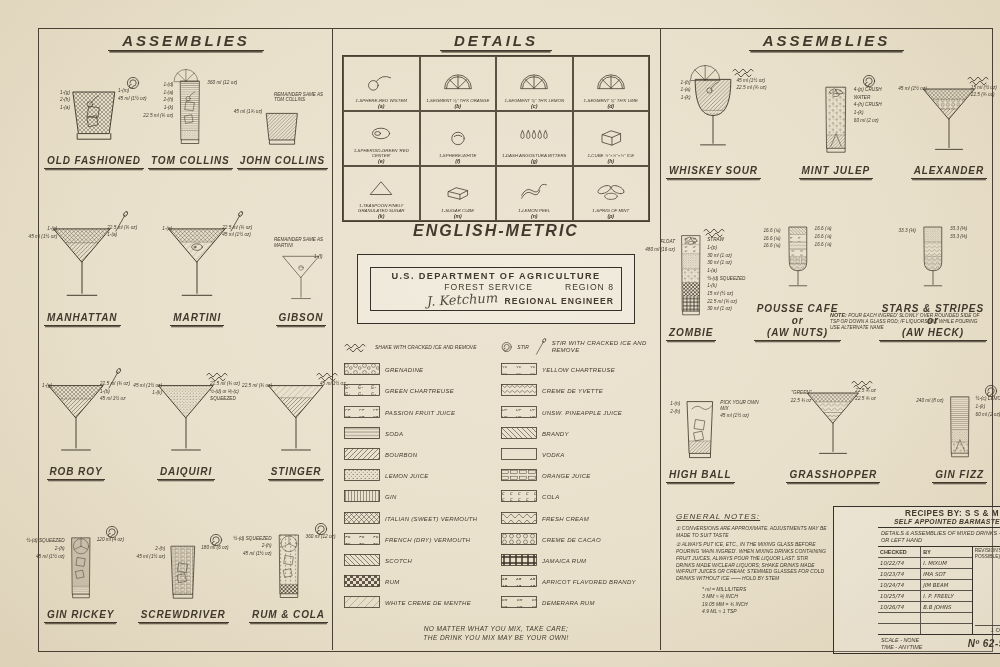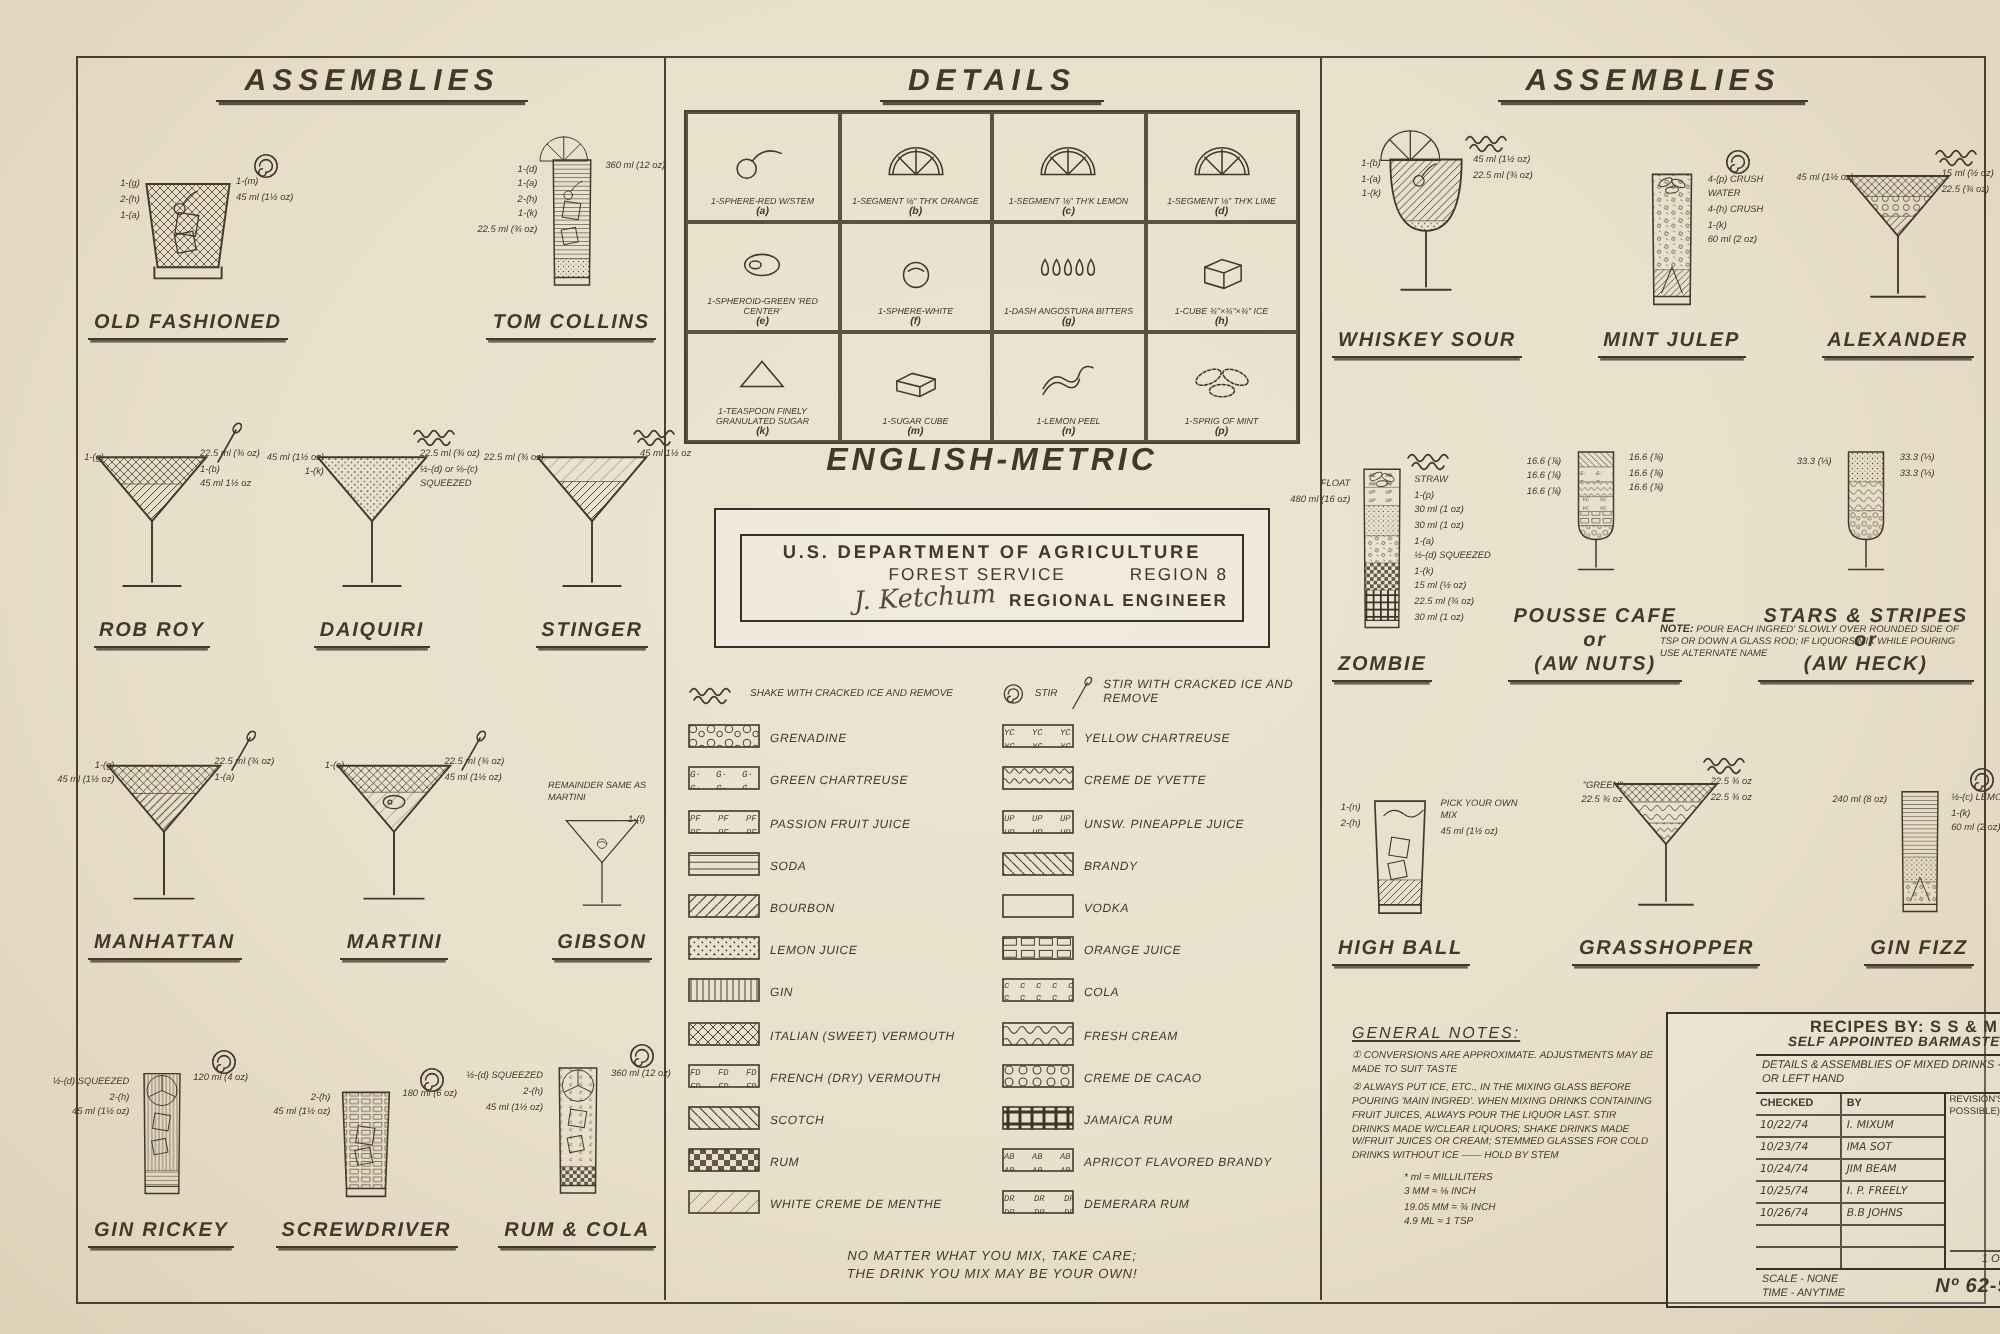--- a/index.html
+++ b/index.html
@@ -230,20 +230,112 @@
                 <div>1-(d)</div>
                 <div>1-(a)</div>
                 <div>2-(h)</div>
                 <div>1-(k)</div>
                 <div>22.5 ml (¾ oz)</div>
               </div><div class="lcol r" style="top: 6%;">
                 <div>360 ml (12 oz)</div>
               </div></div>
             <div class="drink-name">TOM COLLINS</div>
           </div>
+          <div class="drink">
+            <div class="drink-note">REMAINDER SAME AS TOM COLLINS</div>
+            <div class="glass-wrap" style="width: 56px;"><svg width="56.0" height="43.4" viewBox="0 0 80 62" style="overflow:visible">
+                <defs>
+                  <clipPath id="c3">
+                    <path d="M18,12 L62,12 L58,50 L22,50 Z"></path>
+                  </clipPath>
+                </defs>
+                <rect x="18" y="12" width="44" height="38" fill="url(#hatch)" clip-path="url(#c3)"></rect>
+                <path d="M18,12 L62,12 L58,50 L22,50 Z" class="ln"></path>
+                <path d="M22,50 L22,56 L58,56 L58,50" class="ln"></path>
+              </svg><div class="lcol l" style="top: 8%;">
+                <div>45 ml (1¾ oz)</div>
+              </div><div class="lcol r" style="top: 6%;"></div></div>
+            <div class="drink-name">JOHN COLLINS</div>
+          </div>
+        </div>
+        <div class="drow">
+          <div class="drink">
+            <div class="glass-wrap" style="width: 66px;"><svg width="66.0" height="85.8" viewBox="0 0 80 104" style="overflow:visible">
+                <defs>
+                  <clipPath id="c4">
+                    <path d="M6,12 L74,12 L40,52 Z"></path>
+                  </clipPath>
+                </defs>
+                <rect x="6" y="12" width="68" height="16.8" fill="url(#xhatch)" clip-path="url(#c4)"></rect>
+                <path d="M6,28.8 L74,28.8" class="lns" clip-path="url(#c4)"></path>
+                <rect x="6" y="28.8" width="68" height="23.2" fill="url(#hatch)" clip-path="url(#c4)"></rect>
+                <path d="M6,12 L74,12 L40,52 Z" class="ln"></path>
+                <path d="M40,52 L40,90 M22,92.5 L58,92.5" class="ln"></path>
+              </svg><div class="lcol l" style="top: 8%;">
+                <div>1-(g)</div>
+                <div>45 ml (1½ oz)</div>
+              </div><div class="lcol r" style="top: 6%;">
+                <div>22.5 ml (¾ oz)</div>
+                <div>1-(a)</div>
+              </div><div class="sym"><svg width="16" height="22" viewBox="0 0 16 22">
+                  <g class="lnt">
+                    <path d="M3,20 L12,4"></path>
+                    <ellipse cx="12.6" cy="3" rx="2.6" ry="1.7" transform="rotate(-55 12.6 3)"></ellipse>
+                  </g>
+                </svg></div></div>
+            <div class="drink-name">MANHATTAN</div>
+          </div>
+          <div class="drink">
+            <div class="glass-wrap" style="width: 66px;"><svg width="66.0" height="85.8" viewBox="0 0 80 104" style="overflow:visible">
+                <defs>
+                  <clipPath id="c5">
+                    <path d="M6,12 L74,12 L40,52 Z"></path>
+                  </clipPath>
+                </defs>
+                <rect x="6" y="12" width="68" height="16" fill="url(#xhatch)" clip-path="url(#c5)"></rect>
+                <path d="M6,28 L74,28" class="lns" clip-path="url(#c5)"></path>
+                <rect x="6" y="28" width="68" height="24" fill="url(#lighthatch)" clip-path="url(#c5)"></rect>
+                <path d="M6,12 L74,12 L40,52 Z" class="ln"></path>
+                <path d="M40,52 L40,90 M22,92.5 L58,92.5" class="ln"></path>
+                <g class="lnt">
+                  <ellipse cx="40" cy="34" rx="6.5" ry="4"></ellipse>
+                  <circle cx="37.5" cy="34" r="1.2"></circle>
+                </g>
+              </svg><div class="lcol l" style="top: 8%;">
+                <div>1-(e)</div>
+              </div><div class="lcol r" style="top: 6%;">
+                <div>22.5 ml (¾ oz)</div>
+                <div>45 ml (1½ oz)</div>
+              </div><div class="sym"><svg width="16" height="22" viewBox="0 0 16 22">
+                  <g class="lnt">
+                    <path d="M3,20 L12,4"></path>
+                    <ellipse cx="12.6" cy="3" rx="2.6" ry="1.7" transform="rotate(-55 12.6 3)"></ellipse>
+                  </g>
+                </svg></div></div>
+            <div class="drink-name">MARTINI</div>
+          </div>
+          <div class="drink">
+            <div class="drink-note">REMAINDER SAME AS MARTINI</div>
+            <div class="glass-wrap" style="width: 42px;"><svg width="42.0" height="54.6" viewBox="0 0 80 104" style="overflow:visible">
+                <defs>
+                  <clipPath id="c6">
+                    <path d="M6,12 L74,12 L40,52 Z"></path>
+                  </clipPath>
+                </defs>
+                <path d="M6,12 L74,12 L40,52 Z" class="ln"></path>
+                <path d="M40,52 L40,90 M22,92.5 L58,92.5" class="ln"></path>
+                <g class="lnt">
+                  <circle cx="40" cy="34" r="4.5"></circle>
+                  <path d="M37,33 q3,-2.4 6,0"></path>
+                </g>
+              </svg><div class="lcol l" style="top: 8%;"></div><div class="lcol r" style="top: 6%;">
+                <div>1-(f)</div>
+              </div></div>
+            <div class="drink-name">GIBSON</div>
+          </div>
         </div>
         <div class="drow">
           <div class="drink">
             <div class="glass-wrap" style="width: 64px;"><svg width="64.0" height="83.2" viewBox="0 0 80 104" style="overflow:visible">
                 <defs>
                   <clipPath id="c7">
                     <path d="M6,12 L74,12 L40,52 Z"></path>
                   </clipPath>
                 </defs>
                 <rect x="6" y="12" width="68" height="16.8" fill="url(#xhatch)" clip-path="url(#c7)"></rect>
@@ -300,96 +392,20 @@
                 <path d="M6,12 L74,12 L40,52 Z" class="ln"></path>
                 <path d="M40,52 L40,90 M22,92.5 L58,92.5" class="ln"></path>
               </svg><div class="lcol l" style="top: 8%;">
                 <div>22.5 ml (¾ oz)</div>
               </div><div class="lcol r" style="top: 6%;">
                 <div>45 ml 1½ oz</div>
               </div><div class="sym"><svg width="26" height="11" viewBox="0 0 26 11">
                   <path class="lnt" d="M1,4 q2,-3.4 4,0 t4,0 t4,0 t4,0 t4,0 M3,8 q2,-3.4 4,0 t4,0 t4,0 t4,0"></path>
                 </svg></div></div>
             <div class="drink-name">STINGER</div>
-          </div>
-        </div>
-        <div class="drow">
-          <div class="drink">
-            <div class="glass-wrap" style="width: 66px;"><svg width="66.0" height="85.8" viewBox="0 0 80 104" style="overflow:visible">
-                <defs>
-                  <clipPath id="c4">
-                    <path d="M6,12 L74,12 L40,52 Z"></path>
-                  </clipPath>
-                </defs>
-                <rect x="6" y="12" width="68" height="16.8" fill="url(#xhatch)" clip-path="url(#c4)"></rect>
-                <path d="M6,28.8 L74,28.8" class="lns" clip-path="url(#c4)"></path>
-                <rect x="6" y="28.8" width="68" height="23.2" fill="url(#hatch)" clip-path="url(#c4)"></rect>
-                <path d="M6,12 L74,12 L40,52 Z" class="ln"></path>
-                <path d="M40,52 L40,90 M22,92.5 L58,92.5" class="ln"></path>
-              </svg><div class="lcol l" style="top: 8%;">
-                <div>1-(g)</div>
-                <div>45 ml (1½ oz)</div>
-              </div><div class="lcol r" style="top: 6%;">
-                <div>22.5 ml (¾ oz)</div>
-                <div>1-(a)</div>
-              </div><div class="sym"><svg width="16" height="22" viewBox="0 0 16 22">
-                  <g class="lnt">
-                    <path d="M3,20 L12,4"></path>
-                    <ellipse cx="12.6" cy="3" rx="2.6" ry="1.7" transform="rotate(-55 12.6 3)"></ellipse>
-                  </g>
-                </svg></div></div>
-            <div class="drink-name">MANHATTAN</div>
-          </div>
-          <div class="drink">
-            <div class="glass-wrap" style="width: 66px;"><svg width="66.0" height="85.8" viewBox="0 0 80 104" style="overflow:visible">
-                <defs>
-                  <clipPath id="c5">
-                    <path d="M6,12 L74,12 L40,52 Z"></path>
-                  </clipPath>
-                </defs>
-                <rect x="6" y="12" width="68" height="16" fill="url(#xhatch)" clip-path="url(#c5)"></rect>
-                <path d="M6,28 L74,28" class="lns" clip-path="url(#c5)"></path>
-                <rect x="6" y="28" width="68" height="24" fill="url(#lighthatch)" clip-path="url(#c5)"></rect>
-                <path d="M6,12 L74,12 L40,52 Z" class="ln"></path>
-                <path d="M40,52 L40,90 M22,92.5 L58,92.5" class="ln"></path>
-                <g class="lnt">
-                  <ellipse cx="40" cy="34" rx="6.5" ry="4"></ellipse>
-                  <circle cx="37.5" cy="34" r="1.2"></circle>
-                </g>
-              </svg><div class="lcol l" style="top: 8%;">
-                <div>1-(e)</div>
-              </div><div class="lcol r" style="top: 6%;">
-                <div>22.5 ml (¾ oz)</div>
-                <div>45 ml (1½ oz)</div>
-              </div><div class="sym"><svg width="16" height="22" viewBox="0 0 16 22">
-                  <g class="lnt">
-                    <path d="M3,20 L12,4"></path>
-                    <ellipse cx="12.6" cy="3" rx="2.6" ry="1.7" transform="rotate(-55 12.6 3)"></ellipse>
-                  </g>
-                </svg></div></div>
-            <div class="drink-name">MARTINI</div>
-          </div>
-          <div class="drink">
-            <div class="drink-note">REMAINDER SAME AS MARTINI</div>
-            <div class="glass-wrap" style="width: 42px;"><svg width="42.0" height="54.6" viewBox="0 0 80 104" style="overflow:visible">
-                <defs>
-                  <clipPath id="c6">
-                    <path d="M6,12 L74,12 L40,52 Z"></path>
-                  </clipPath>
-                </defs>
-                <path d="M6,12 L74,12 L40,52 Z" class="ln"></path>
-                <path d="M40,52 L40,90 M22,92.5 L58,92.5" class="ln"></path>
-                <g class="lnt">
-                  <circle cx="40" cy="34" r="4.5"></circle>
-                  <path d="M37,33 q3,-2.4 6,0"></path>
-                </g>
-              </svg><div class="lcol l" style="top: 8%;"></div><div class="lcol r" style="top: 6%;">
-                <div>1-(f)</div>
-              </div></div>
-            <div class="drink-name">GIBSON</div>
           </div>
         </div>
         <div class="drow">
           <div class="drink">
             <div class="glass-wrap" style="width: 48px;"><svg width="48.0" height="69.6" viewBox="0 0 80 116" style="overflow:visible">
                 <defs>
                   <clipPath id="c10">
                     <path d="M25,8 L55,8 L54,102 L26,102 Z"></path>
                   </clipPath>
                 </defs>

